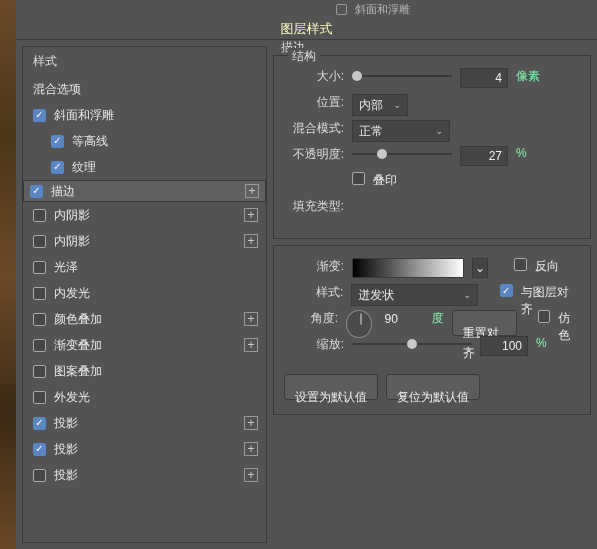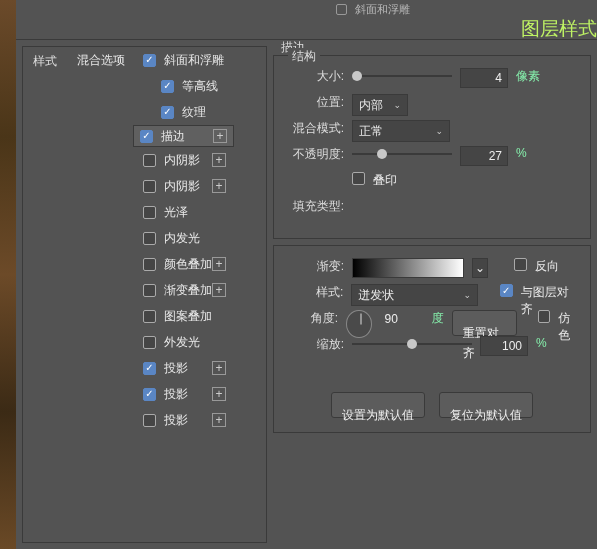--- a/index.html
+++ b/index.html
@@ -2,23 +2,23 @@
 <html><head>
 <meta charset="utf-8">
 <style>
 *{box-sizing:border-box;margin:0;padding:0;font-family:"PingFang SC","Microsoft YaHei",sans-serif;font-size:12px;color:#e8e8e8;-webkit-font-smoothing:antialiased}
 body{background:#333;width:597px;height:549px;overflow:hidden;position:relative}
 .bgphoto{position:absolute;left:0;top:0;width:16px;height:549px;background:linear-gradient(180deg,#6b4a2a,#4a3518,#6c4a28,#3b2a15,#6a4926)}
 .top-strip{position:absolute;left:16px;right:0;top:0;height:18px;background:#535353;display:flex;align-items:center;padding-left:320px;gap:8px}
 .top-strip .chk{width:11px;height:11px;border:1px solid #999;border-radius:2px}
 .top-strip .lbl{color:#bbb;font-size:11px}
 .dlg{position:absolute;left:16px;right:0;top:18px;bottom:0;background:#535353}
-.titlebar{height:22px;background:#535353;border-bottom:1px solid #3a3a3a;text-align:right;line-height:22px;font-size:19px;color:#bef264}
+.titlebar{height:22px;background:#535353;border-bottom:1px solid #3a3a3a;text-align:center;line-height:22px;font-size:13px;color:#fef9c3}
 .content{position:absolute;top:22px;left:0;right:0;bottom:0;display:flex}
-.left{width:245px;border:1px solid #3a3a3a;margin:6px 6px 6px 6px;background:#535353;display:flex;flex-direction:row}
+.left{width:245px;border:1px solid #3a3a3a;margin:6px 6px 6px 6px;background:#535353;display:flex;flex-direction:column}
 .style-hdr{padding:6px 10px;color:#ddd}
 .row{display:flex;align-items:center;height:26px;padding:0 8px 0 10px;justify-content:space-between}
 .row .lft{display:flex;align-items:center;gap:8px}
 .row .lft.indent{padding-left:18px}
 .row.sel{background:#606060}
 .chkb{width:13px;height:13px;border:1px solid #aaa;border-radius:2px;display:flex;align-items:center;justify-content:center;background:#454545}
 .chkb.on{background:#5a86c4;border-color:#5a86c4}
 .chkb.on::after{content:"✓";font-size:10px;color:#fff;line-height:1}
 .plus{width:14px;height:14px;border:1px solid #999;display:flex;align-items:center;justify-content:center;color:#ccc;font-size:12px;line-height:1}
 .footer{margin-top:auto;height:30px;border-top:1px solid #3a3a3a;display:flex;align-items:center;padding:0 8px;gap:10px}
@@ -38,21 +38,21 @@
 .slider .thumb{position:absolute;width:10px;height:10px;background:#c8c8c8;border-radius:50%;top:3px}
 .numbox{width:48px;height:20px;background:#454545;border:1px solid #3a3a3a;text-align:right;padding:0 5px;line-height:18px;color:#eee}
 .unit{color:#86efac}
 .sel{height:22px;background:#454545;border:1px solid #3a3a3a;display:flex;align-items:center;padding:0 6px;gap:6px;justify-content:space-between;min-width:50px}
 .sel .car{font-size:9px;color:#ccc}
 .sel.w90{width:98px}
 .grad{width:112px;height:20px;background:linear-gradient(90deg,#000,#fff);border:1px solid #3a3a3a}
 .angle{width:28px;height:28px;border:1px solid #888;border-radius:50%;position:relative;background:#4a4a4a}
 .angle .hand{position:absolute;width:11px;height:1px;background:#ddd;left:14px;top:13px;transform-origin:left center;transform:rotate(-90deg)}
 .btn{height:22px;background:#5c5c5c;border:1px solid #3a3a3a;padding:12px 10px;line-height:20px;border-radius:3px;color:#eee}
-.btnrow{display:flex;gap:14px;justify-content:center;margin-top:30px}
+.btnrow{display:flex;gap:8px;justify-content:flex-start;margin-top:12px}
 .sliderC{position:relative;width:120px;height:16px;display:flex;align-items:center}
 .sliderC .track{height:2px;background:#3a3a3a;width:100%}
 .sliderC .thumb{position:absolute;width:10px;height:10px;background:#c8c8c8;border-radius:50%;top:3px;left:55px}
 svg{display:block}
 </style>
 </head>
 <body>
 
 <div class="bgphoto"></div>
 <div class="top-strip">

